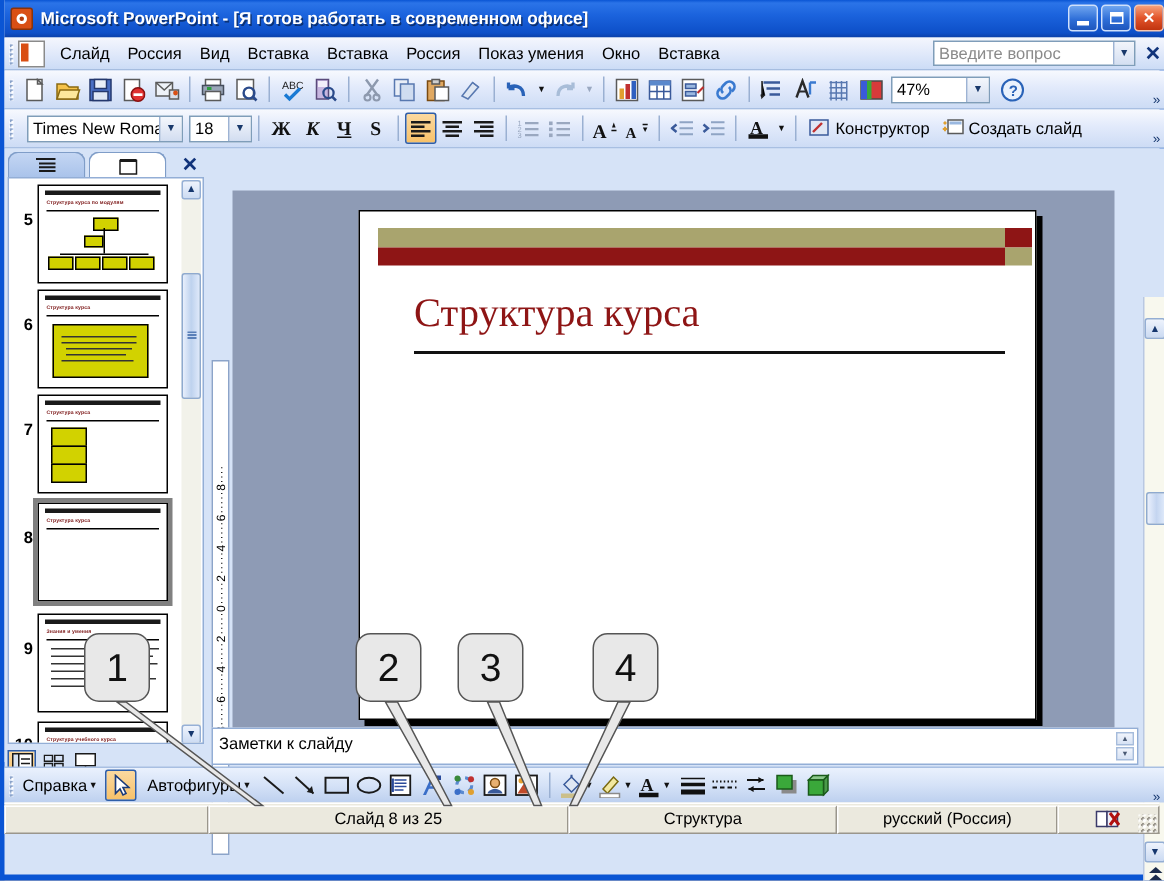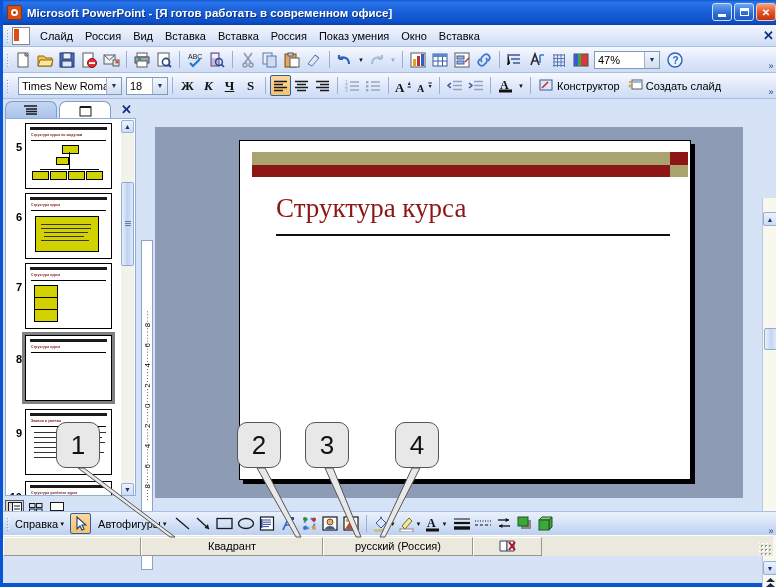--- a/index.html
+++ b/index.html
@@ -318,20 +318,24 @@
     <div class="menu-icon"></div>
     <div class="menu-item">Слайд</div>
     <div class="menu-item">Россия</div>
     <div class="menu-item">Вид</div>
     <div class="menu-item">Вставка</div>
     <div class="menu-item">Вставка</div>
     <div class="menu-item">Россия</div>
     <div class="menu-item">Показ умения</div>
     <div class="menu-item">Окно</div>
     <div class="menu-item">Вставка</div>
+    <div class="ask-box">
+      <span>Введите вопрос</span>
+      <div class="ask-arrow">▼</div>
+    </div>
     <div class="ask-close">✕</div>
   </div>
 
   <div class="toolbar tb-std">
     <div class="grip"></div>
 
     <div class="ticon">
       <svg width="15" height="16">
           <rect x="2" y="1" width="10" height="14" fill="#fff" stroke="#5a5a5a"></rect>
           <path d="M9 1 L12 4 L9 4 Z" fill="#d8d8d8" stroke="#5a5a5a"></path>
@@ -801,20 +805,27 @@
       <div class="vs-btn" style="position:absolute;left:0;bottom:17px;border:none;background:none">
         <svg width="11" height="10">
             <path d="M5.5 0 L10 4 L1 4 Z" fill="#1a2a4a"></path>
             <path d="M5.5 5 L10 9 L1 9 Z" fill="#1a2a4a"></path>
           </svg>
         </div>
 
     </div>
   </div>
 
+  <div class="notes">
+    <span>Заметки к слайду</span>
+    <div class="notes-spin">
+      <div>▲</div>
+      <div>▼</div>
+    </div>
+  </div>
 
   <div class="drawbar">
     <div class="grip"></div>
     <div class="dtext">Справка</div>
     <div class="darrow">▼</div>
     <div class="dicon btn-pressed" style="margin-left:4px">
       <svg width="12" height="15">
           <path d="M2 1 L2 13 L5 10 L7 14 L9 13 L7 9 L11 9 Z" fill="#fff" stroke="#1a3a7a" stroke-width="1.1"></path>
         </svg>
       </div>
@@ -939,21 +950,22 @@
           <path d="M1 4 L4 1 L14 1 L11 4 Z" fill="#8cc88c" stroke="#1a5a1a"></path>
           <path d="M11 4 L14 1 L14 11 L11 14 Z" fill="#4a9a4a" stroke="#1a5a1a"></path>
           <rect x="1" y="4" width="10" height="10" fill="#3aa83a" stroke="#1a5a1a"></rect>
         </svg>
       </div>
     <div class="tb-overflow" style="height:24px">»</div>
   </div>
 
   <div class="statusbar">
     <div class="st-cell" style="width:138px"></div>
-    <div class="st-cell" style="width:182px">Квадрант</div>
+    <div class="st-cell" style="width:245px">Слайд 8 из 25</div>
+    <div class="st-cell" style="width:182px">Структура</div>
     <div class="st-cell" style="width:150px">русский (Россия)</div>
     <div class="st-cell" style="width:69px">
       <svg width="18" height="14">
           <path d="M1 2 L8 2 L8 12 L1 12 Z" fill="#fff" stroke="#3a3a6a"></path>
           <path d="M8 2 L15 2 L15 12 L8 12 Z" fill="#eef0f8" stroke="#3a3a6a"></path>
           <path d="M10 3 L16 11 M16 3 L10 11" stroke="#b01010" stroke-width="2"></path>
         </svg>
     </div>
     <div class="st-grip"></div>
   </div>

